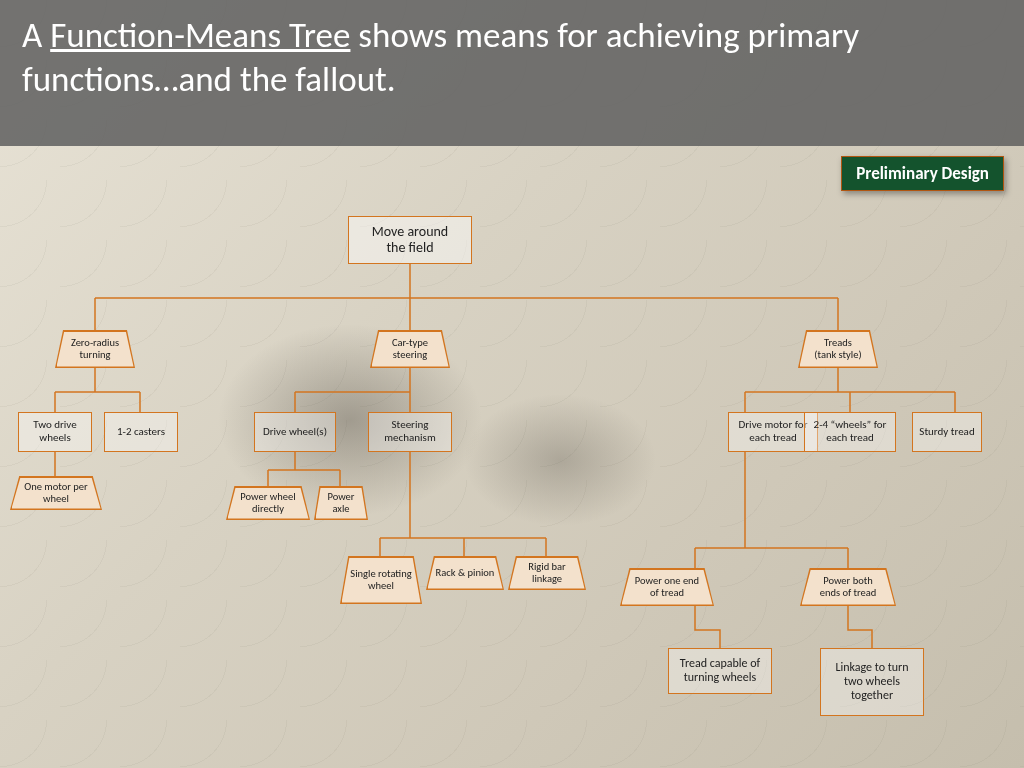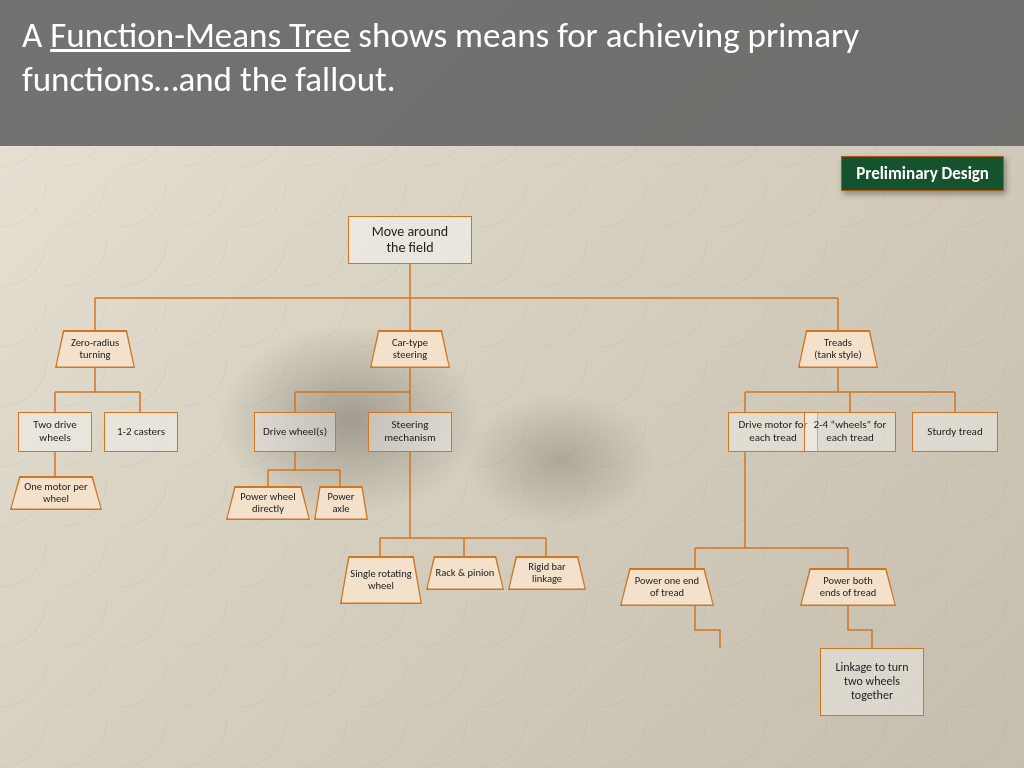--- a/index.html
+++ b/index.html
@@ -196,30 +196,33 @@
         <span>Rigid bar linkage</span>
       </div>
   </div>
 
   <div class="node rect" style="left:700px; top:412px; width:90px; height:40px;margin-left:28px;">
     <span>Drive motor for<br>each tread</span>
   </div>
   <div class="node rect" style="left:804px; top:412px; width:92px; height:40px;">
     <span>2-4 “wheels” for<br>each tread</span>
   </div>
-  <div class="node rect" style="left:912px; top:412px; width:86px; height:40px;">
+  <div class="node rect" style="left:912px; top:412px; width:70px; height:40px;">
     <span>Sturdy tread</span>
   </div>
   <div class="trap-outer" style="left:620px; top:568px; width:94px; height:38px;">
     <div class="trap-inner">
         <span>Power one end<br>of tread</span>
       </div>
   </div>
   <div class="trap-outer" style="left:800px; top:568px; width:96px; height:38px;">
     <div class="trap-inner">
         <span>Power both<br>ends of tread</span>
       </div>
+  </div>
+  <div class="node rect" style="left:668px; top:648px; width:104px; height:46px; font-size:12px;">
+    <span>Tread capable of<br>turning wheels</span>
   </div>
   <div class="node rect" style="left:820px; top:648px; width:104px; height:68px; font-size:12px;">
     <span>Linkage to turn<br>two wheels<br>together</span>
   </div>
 
 </div>
 
 </body></html>

